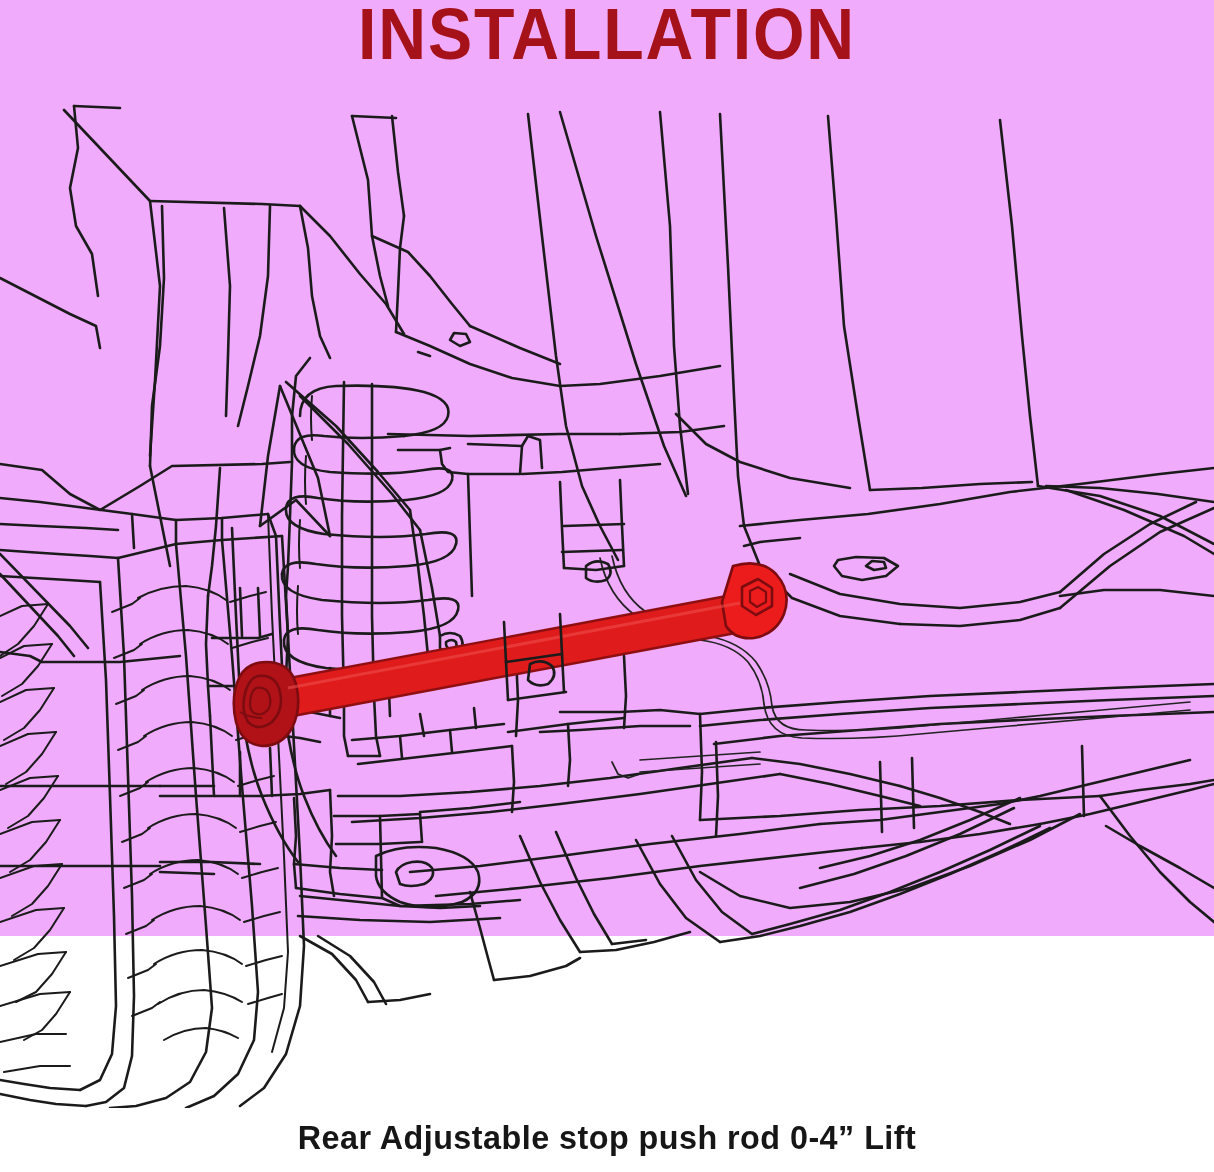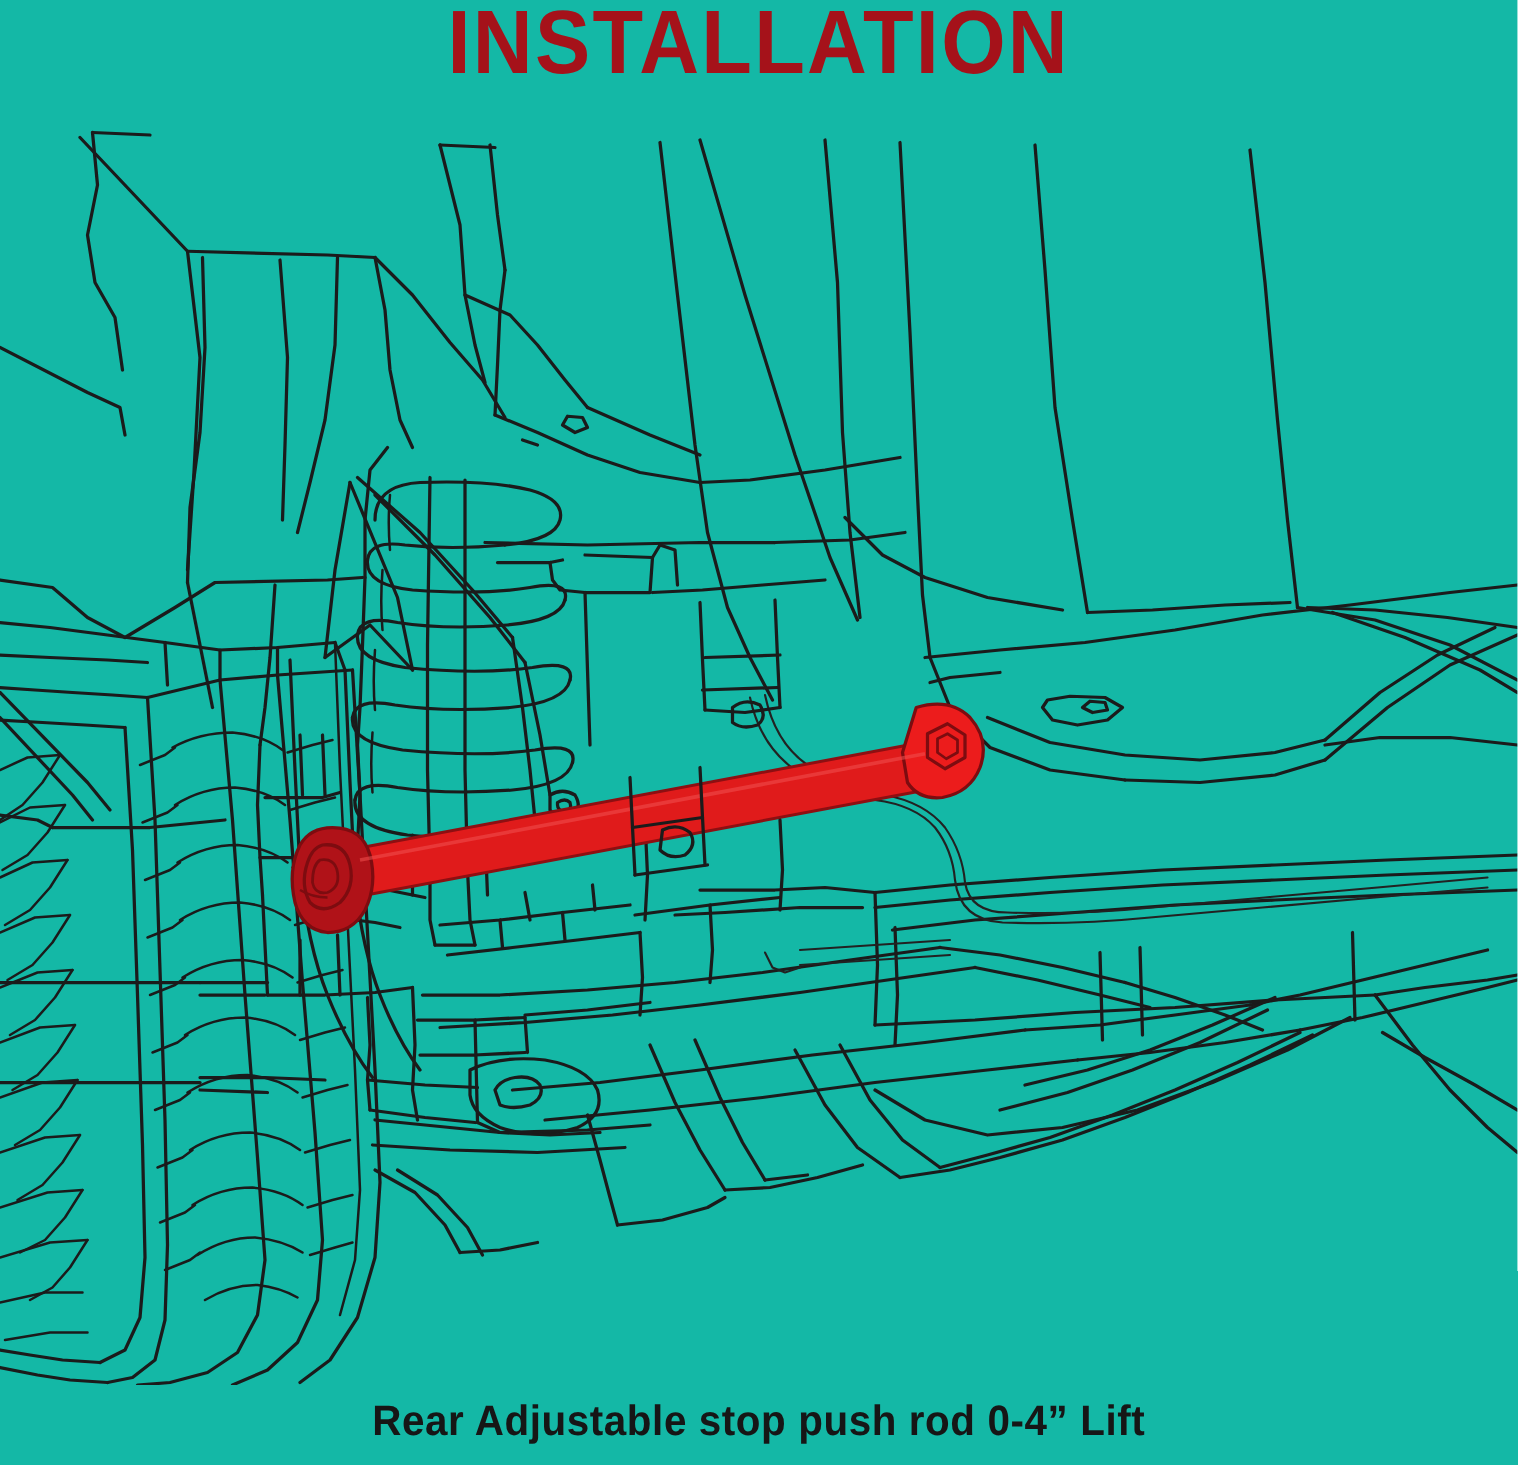--- a/index.html
+++ b/index.html
@@ -11,22 +11,22 @@
   body {
     width: 1214px;
     height: 1172px;
     font-family: "Liberation Sans", sans-serif;
     overflow: hidden;
     position: relative;
   }
   #page {
     position: relative;
     width: 1214px;
-    height: 1172px;
-    background: #14b8a6;
+    height: 936px;
+    background: #f0abfc;
   }
   .title {
     position: absolute;
     left: 0;
     top: -4px;
     width: 1214px;
     text-align: center;
     font-family: "Liberation Sans Narrow", "Liberation Sans", sans-serif;
     font-weight: bold;
     font-size: 72px;

